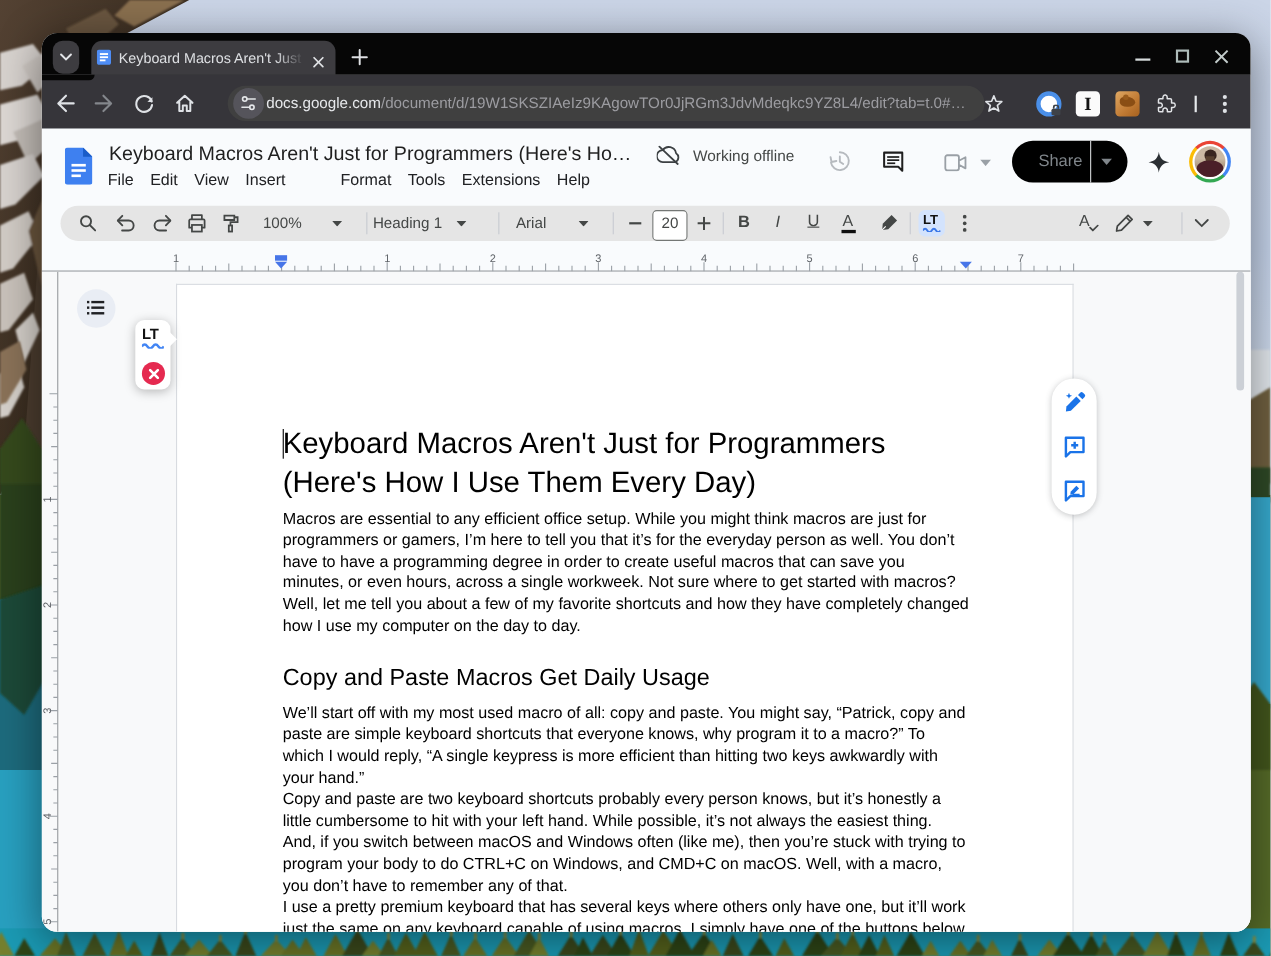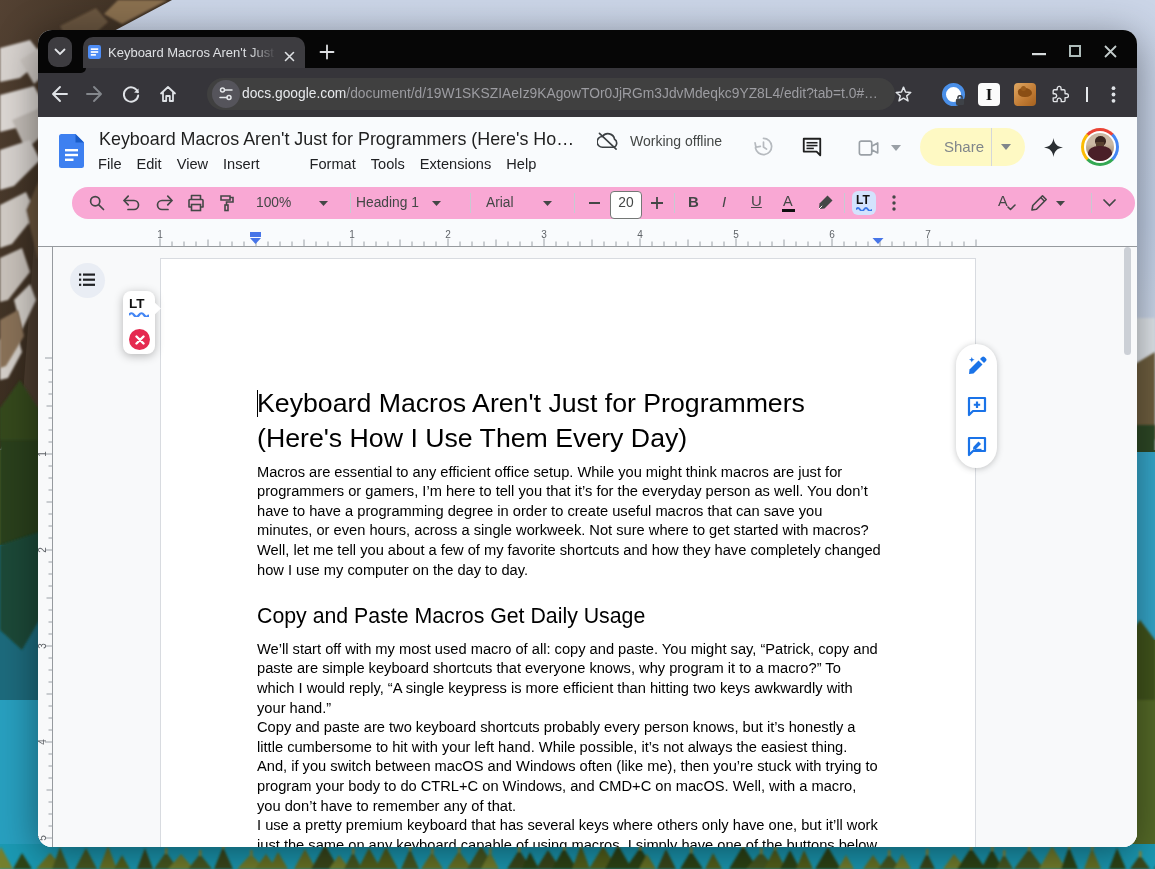--- a/index.html
+++ b/index.html
@@ -280,41 +280,41 @@
       <rect x="6" y="6.5" width="12" height="1.7" fill="#1f1f1f"></rect>
         <rect x="6" y="9.6" width="12" height="1.7" fill="#1f1f1f"></rect>
         <rect x="6" y="12.7" width="8" height="1.7" fill="#1f1f1f"></rect>
     </svg>
     <svg class="abs" style="left:820px;top:23px" width="22" height="16" viewBox="0 0 24 17">
       <path d="M1.5 3 A2 2 0 0 1 3.5 1 H13 A2 2 0 0 1 15 3 V14 A2 2 0 0 1 13 16 H3.5 A2 2 0 0 1 1.5 14 Z M15 6.5 L21.5 3 V14 L15 10.5" stroke="#9aa0a6" stroke-width="1.8" fill="none" stroke-linejoin="round"></path>
     </svg>
     <svg class="abs" style="left:853px;top:28px" width="10" height="6" viewBox="0 0 10 6">
         <path d="M0 0 L5 6 L10 0 Z" fill="#9aa0a6"></path>
       </svg>
-    <div class="abs" style="left:882px;top:11px;width:105px;height:38px;border-radius:19px;background:#fef9c3;">
+    <div class="abs" style="left:882px;top:11px;width:105px;height:38px;border-radius:19px;background:#000000;">
       <div class="abs" style="left:24px;top:10px;font-size:15px;color:#80868b;">Share</div>
       <div class="abs" style="left:71px;top:0;width:1px;height:38px;background:#d4d7da;"></div>
       <svg class="abs" style="left:81px;top:16px" width="10" height="6" viewBox="0 0 10 6">
           <path d="M0 0 L5 6 L10 0 Z" fill="#80868b"></path>
         </svg>
     </div>
     <svg class="abs" style="left:1006px;top:21px" width="19" height="19" viewBox="0 0 19 19">
       <path d="M9.5 0 C10.2 5.5 13 8.8 19 9.5 C13 10.2 10.2 13.5 9.5 19 C8.8 13.5 6 10.2 0 9.5 C6 8.8 8.8 5.5 9.5 0 Z" fill="#2b2f33"></path>
     </svg>
     <div class="abs" style="left:1043px;top:11px;width:38px;height:38px;border-radius:50%;background:conic-gradient(#ea4335 0 12%, #4285f4 13% 37%, #34a853 38% 62%, #fbbc05 63% 87%, #ea4335 88%);">
       <div class="abs" style="left:3px;top:3px;width:32px;height:32px;border-radius:50%;background:#fff;"></div>
       <div class="abs" style="left:5px;top:5px;width:28px;height:28px;border-radius:50%;overflow:hidden;background:linear-gradient(180deg,#cbb9a4 0 40%,#b9a58e 55%,#8c705c);">
         <div class="abs" style="left:8.5px;top:3px;width:11px;height:10px;border-radius:50% 50% 45% 45%;background:#3a2620;"></div>
         <div class="abs" style="left:10px;top:9px;width:8px;height:6px;background:#58402f;border-radius:0 0 45% 45%;"></div>
         <div class="abs" style="left:2px;top:13px;width:24px;height:15px;border-radius:45% 45% 0 0;background:#4a1f28;"></div>
       </div>
     </div>
   </div>
   <div id="canvas"></div>
-  <div id="toolbar" class="abs" style="left:34px;top:157px;width:1063px;height:32px;border-radius:16px;background:#f9a8d4;">
+  <div id="toolbar" class="abs" style="left:17px;top:157px;width:1063px;height:32px;border-radius:16px;background:#e5e5e5;">
     <svg class="abs" style="left:16px;top:7px" width="18" height="18" viewBox="0 0 18 18">
         <circle cx="7.2" cy="7.2" r="4.6" stroke="#444746" stroke-width="1.7" fill="none"></circle>
         <path d="M10.8 10.8 L15.5 15.5" stroke="#444746" stroke-width="1.7" stroke-linecap="round"></path>
       </svg>
     <svg class="abs" style="left:51px;top:8px" width="17" height="16" viewBox="0 0 17 16">
         <path d="M1.5 5.5 H11 A4.5 4.5 0 0 1 11 14.5 H5" stroke="#444746" stroke-width="1.7" fill="none" stroke-linecap="round"></path>
         <path d="M5.2 1.2 L1 5.5 L5.2 9.8" stroke="#444746" stroke-width="1.7" fill="none" stroke-linecap="round" stroke-linejoin="round"></path>
       </svg>
     <svg class="abs" style="left:84px;top:8px" width="17" height="16" viewBox="0 0 17 16">
         <path d="M15.5 5.5 H6 A4.5 4.5 0 0 0 6 14.5 H12" stroke="#444746" stroke-width="1.7" fill="none" stroke-linecap="round"></path>

